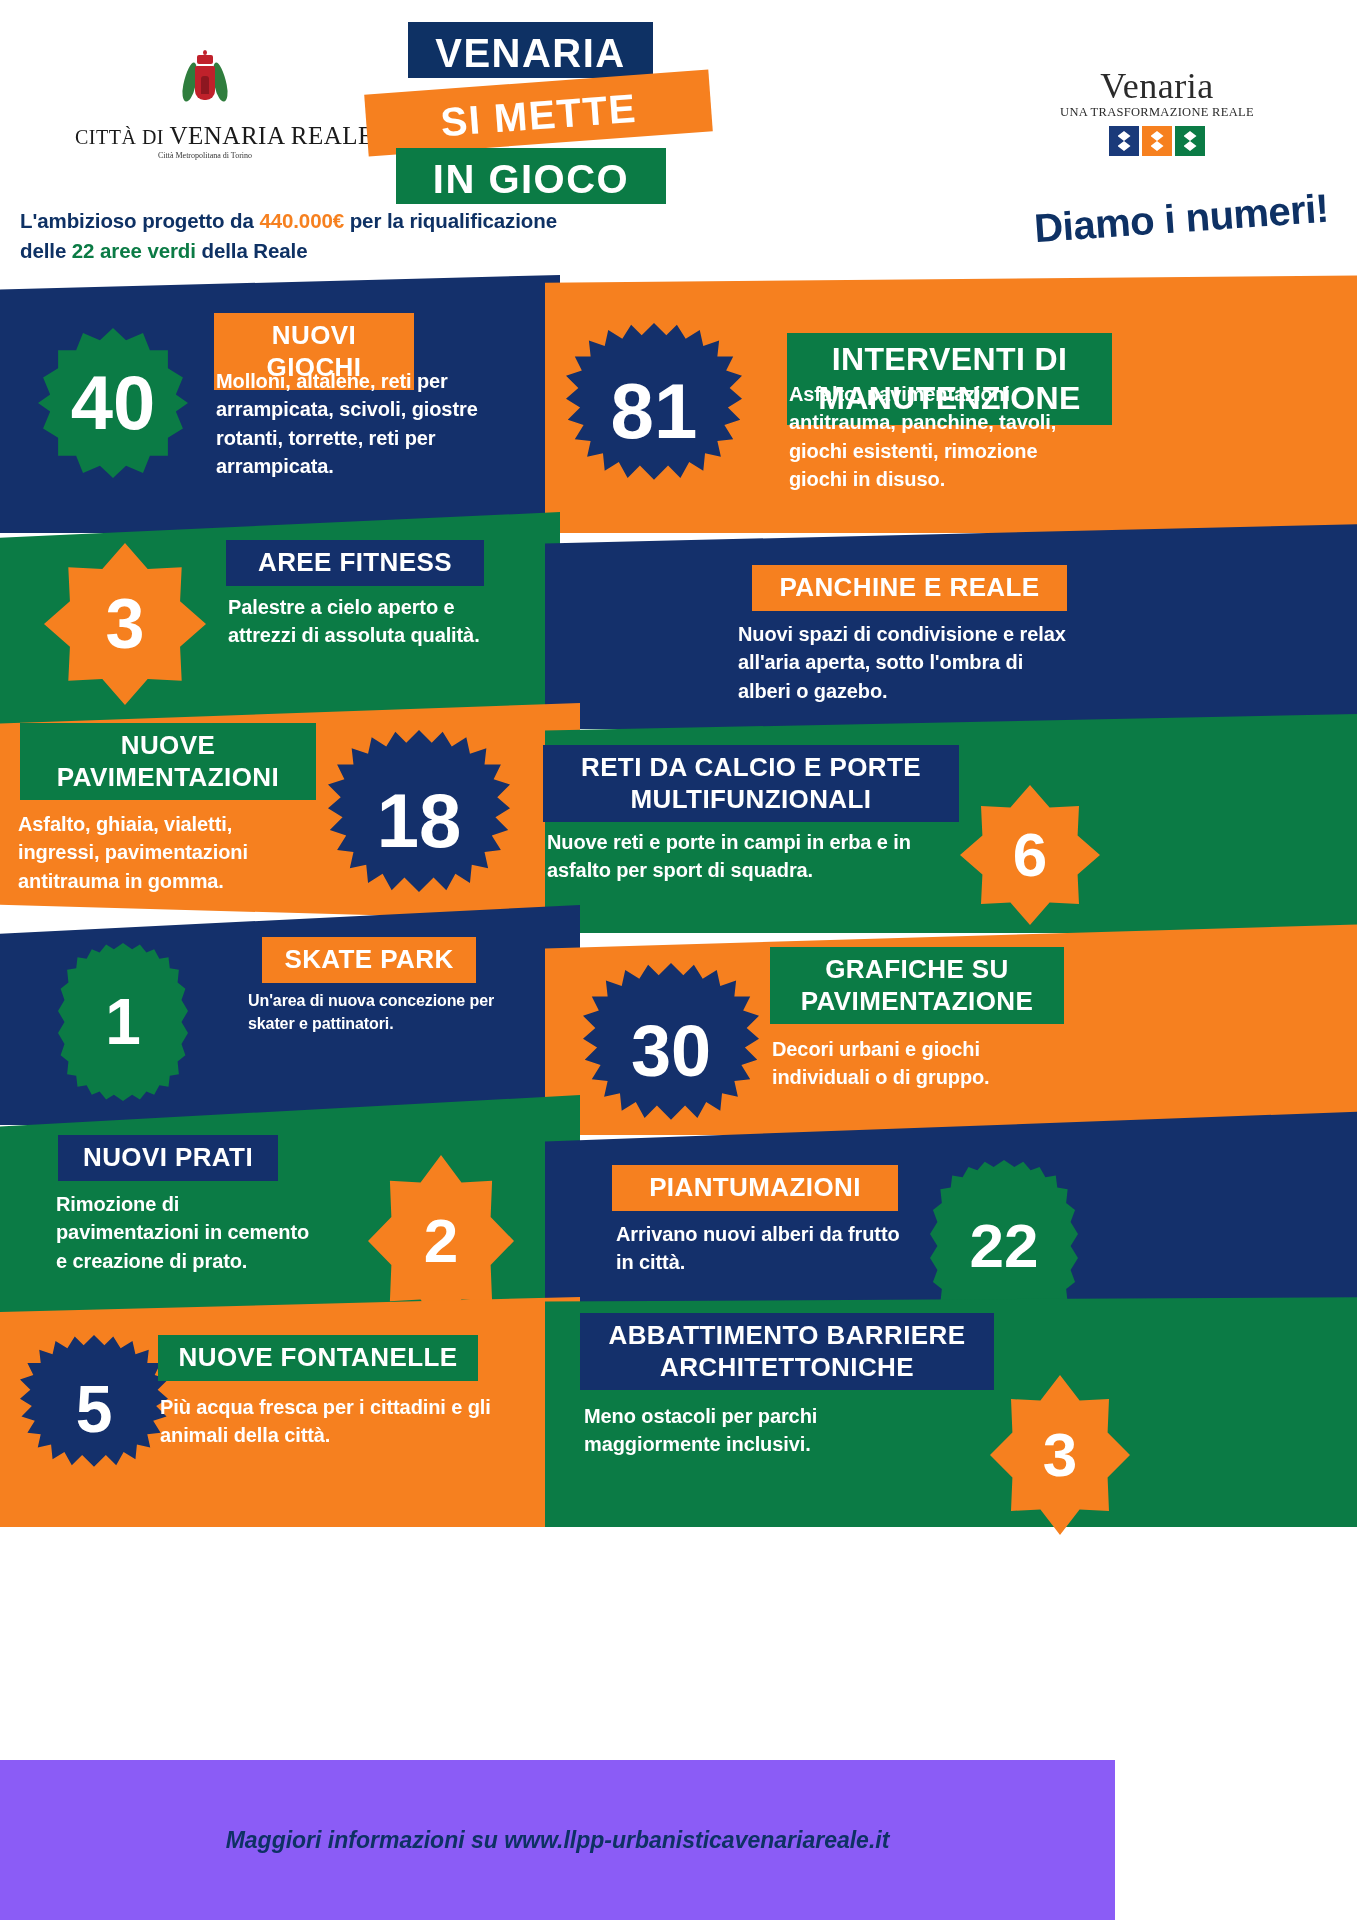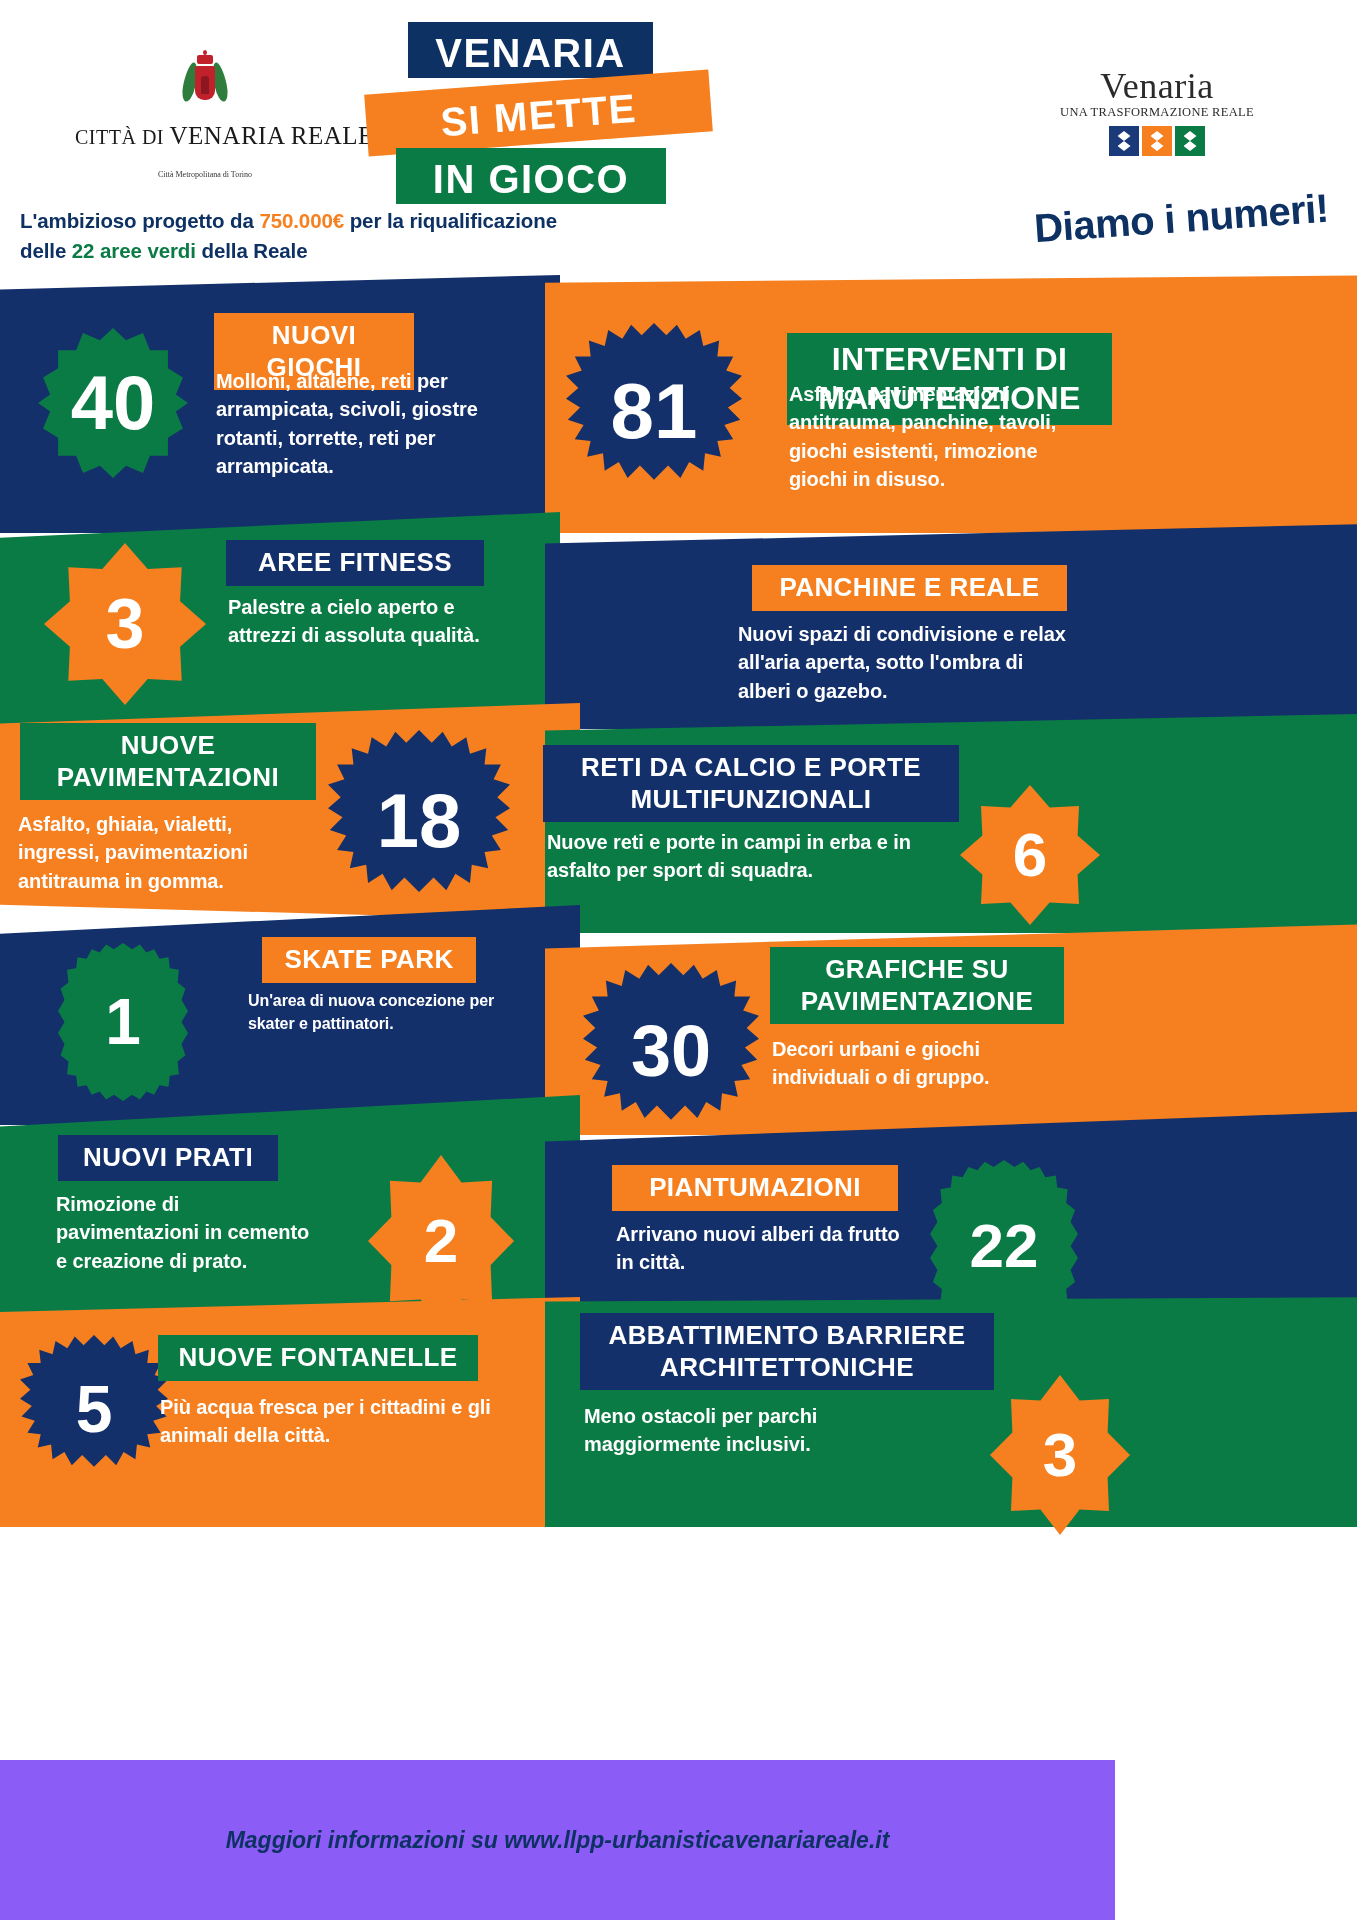--- a/index.html
+++ b/index.html
@@ -82,21 +82,21 @@
     font-size: 20px;
     letter-spacing: 0.5px;
     color: #1a1a1a;
     white-space: nowrap;
   }
   .city-name .big { font-size: 25px; }
   .city-sub {
     font-family: "Liberation Serif", serif;
     font-size: 8px;
     color: #333;
-    margin-top: 20px;
+    margin-top: 1px;
   }
 
   .title-stack {
     position: absolute;
     left: 378px;
     top: 22px;
     width: 400px;
     height: 180px;
   }
   .title-bar {
@@ -340,21 +340,21 @@
         <div class="lv-mark m-orange">
             <span></span>
           </div>
         <div class="lv-mark m-green">
             <span></span>
           </div>
       </div>
     </div>
 
     <div class="subtitle">
-      <span>L'ambizioso progetto da </span><span class="money">750.000€</span><span> per la riqualificazione</span><br>
+      <span>L'ambizioso progetto da </span><span class="money">440.000€</span><span> per la riqualificazione</span><br>
       <span>delle </span><span class="green">22 aree verdi</span><span> della Reale</span>
     </div>
 
     <div class="diamo">Diamo i numeri!</div>
   </div>
 
   <div class="board">
 
     <div class="panel" style="left:-40px; top:0px; width:600px; height:258px; background:#14306b;
                 clip-path: polygon(0% 6%, 100% 0%, 100% 100%, 0% 100%);"></div>

